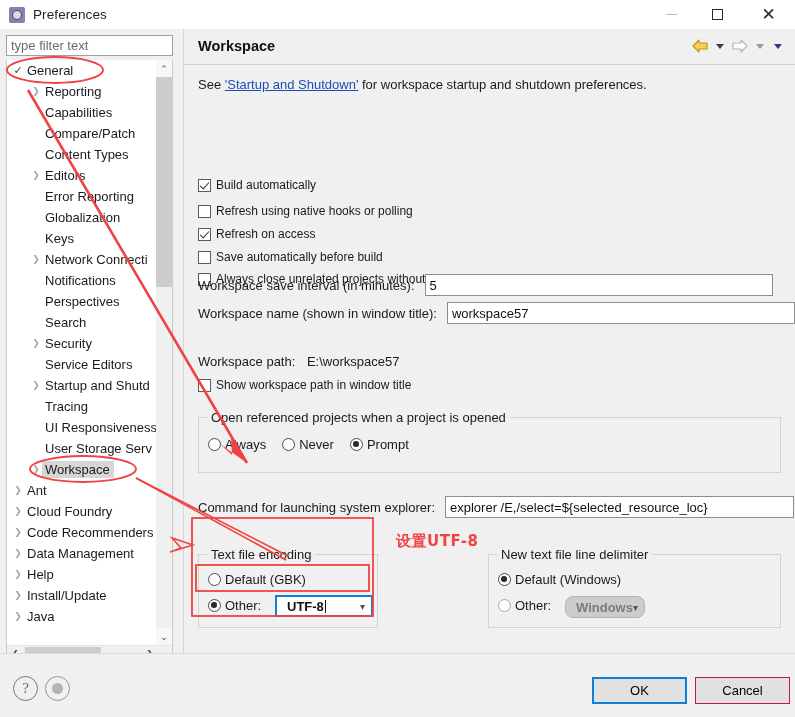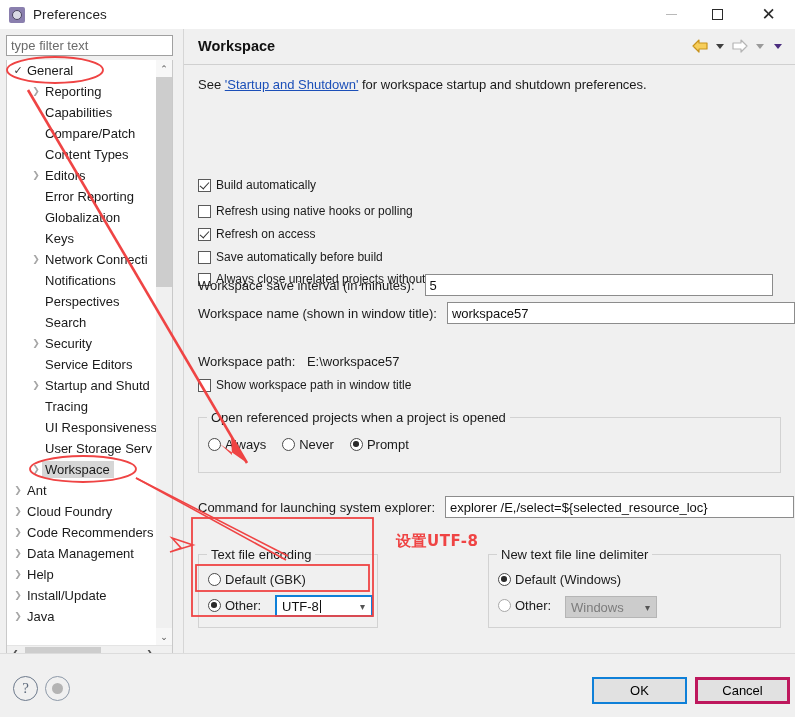--- a/index.html
+++ b/index.html
@@ -193,21 +193,21 @@
   }
   .radio.on::after {
     content: ""; position: absolute; left: 2.4px; top: 2.4px;
     width: 5.6px; height: 5.6px; border-radius: 50%; background: #2b2b2b;
   }
   .radio.disabled { border-color: #a8a8a8; }
 
   .combo {
     height: 22px; border: 1px solid #8c8c8c; background: #fff;
     display: flex; align-items: center; position: relative;
-    font-size: 13px; color: #111; padding-left: 5px;
+    font-size: 13px; color: #111; padding-left: 10px; font-weight: bold;
   }
   .combo .caret {
     position: absolute; right: 6px; top: 50%; transform: translateY(-45%);
     font-size: 10px; color: #555; font-family: "DejaVu Sans", sans-serif;
   }
   .combo.focused { border: 2px solid #0f80d8; }
   .combo.disabled { background: #cccccc; border-color: #b5b5b5; color: #7c7c7c; }
   .combo .caretbar {
     display: inline-block; width: 1px; height: 13px; background: #111;
     margin-left: 1px; vertical-align: middle;
@@ -226,21 +226,21 @@
     position: absolute; left: 0; top: 653px; width: 795px; height: 64px;
     background: #f0f0f0; border-top: 1px solid #dcdcdc;
   }
   #btn-ok {
     position: absolute; left: 592px; top: 23px; width: 95px; height: 27px;
     background: #e1e1e1; border: 2px solid #0f80d8;
     display: flex; align-items: center; justify-content: center; font-size: 13px;
   }
   #btn-cancel {
     position: absolute; left: 695px; top: 23px; width: 95px; height: 27px;
-    background: #e1e1e1; border: 3px solid #be185d;
+    background: #e1e1e1; border: 1px solid #be185d;
     display: flex; align-items: center; justify-content: center; font-size: 13px;
   }
   #help-icon {
     position: absolute; left: 13px; top: 22px; width: 25px; height: 25px;
     border: 1.4px solid #6d7a8c; border-radius: 50%;
     display: flex; align-items: center; justify-content: center;
     font-size: 15px; color: #5d6a7c; font-family: "Liberation Serif", serif;
   }
   #dot-icon {
     position: absolute; left: 45px; top: 22px; width: 25px; height: 25px;
@@ -531,21 +531,21 @@
       <div class="groupbox" style="left:304px; top:489px; width:293px; height:74px;">
         <span class="grouptitle">New text file line delimiter</span>
         <div class="rbrow" style="position:absolute; left:9px; top:17px;">
           <span class="radio on"></span>
           <span>Default (Windows)</span>
         </div>
         <div class="rbrow" style="position:absolute; left:9px; top:43px;">
           <span class="radio disabled"></span>
           <span>Other:</span>
         </div>
-        <div class="combo disabled" style="position:absolute; left:76px; top:41px; width:92px;">
+        <div class="combo disabled" style="position:absolute; left:76px; top:41px; width:80px;border-radius:8px;">
           <span>Windows</span>
           <span class="caret">▾</span>
         </div>
       </div>
 
       <div class="btn" id="btn-restore">Restore Defaults</div>
       <div class="btn" id="btn-apply">Apply</div>
     </div>
   </div>
 

